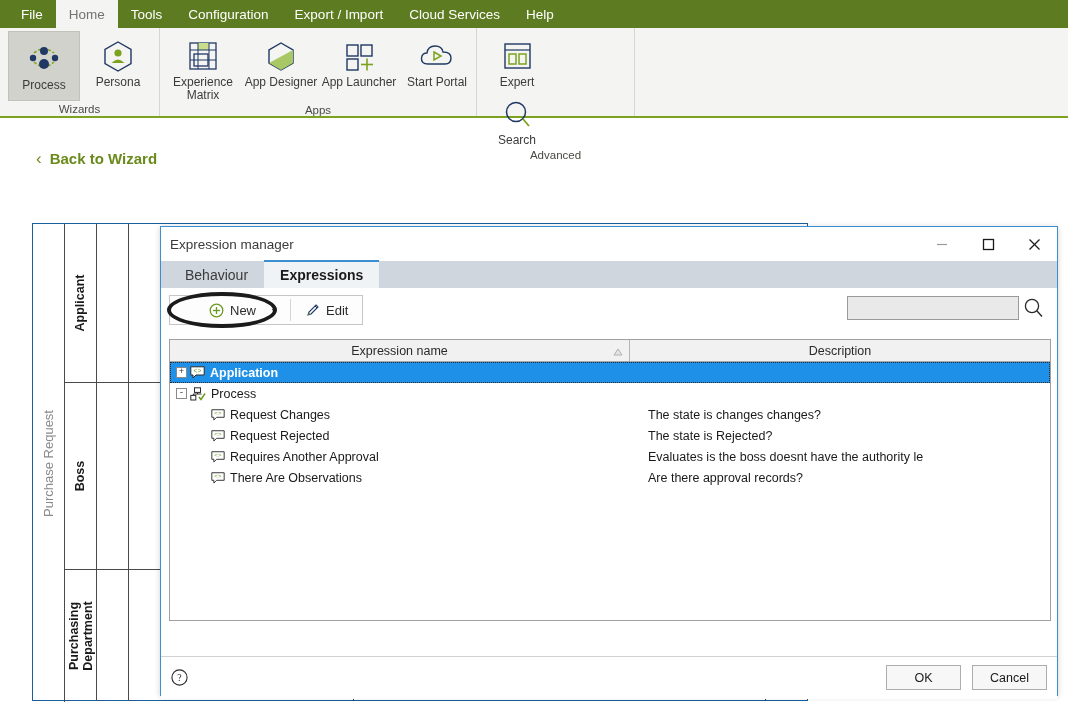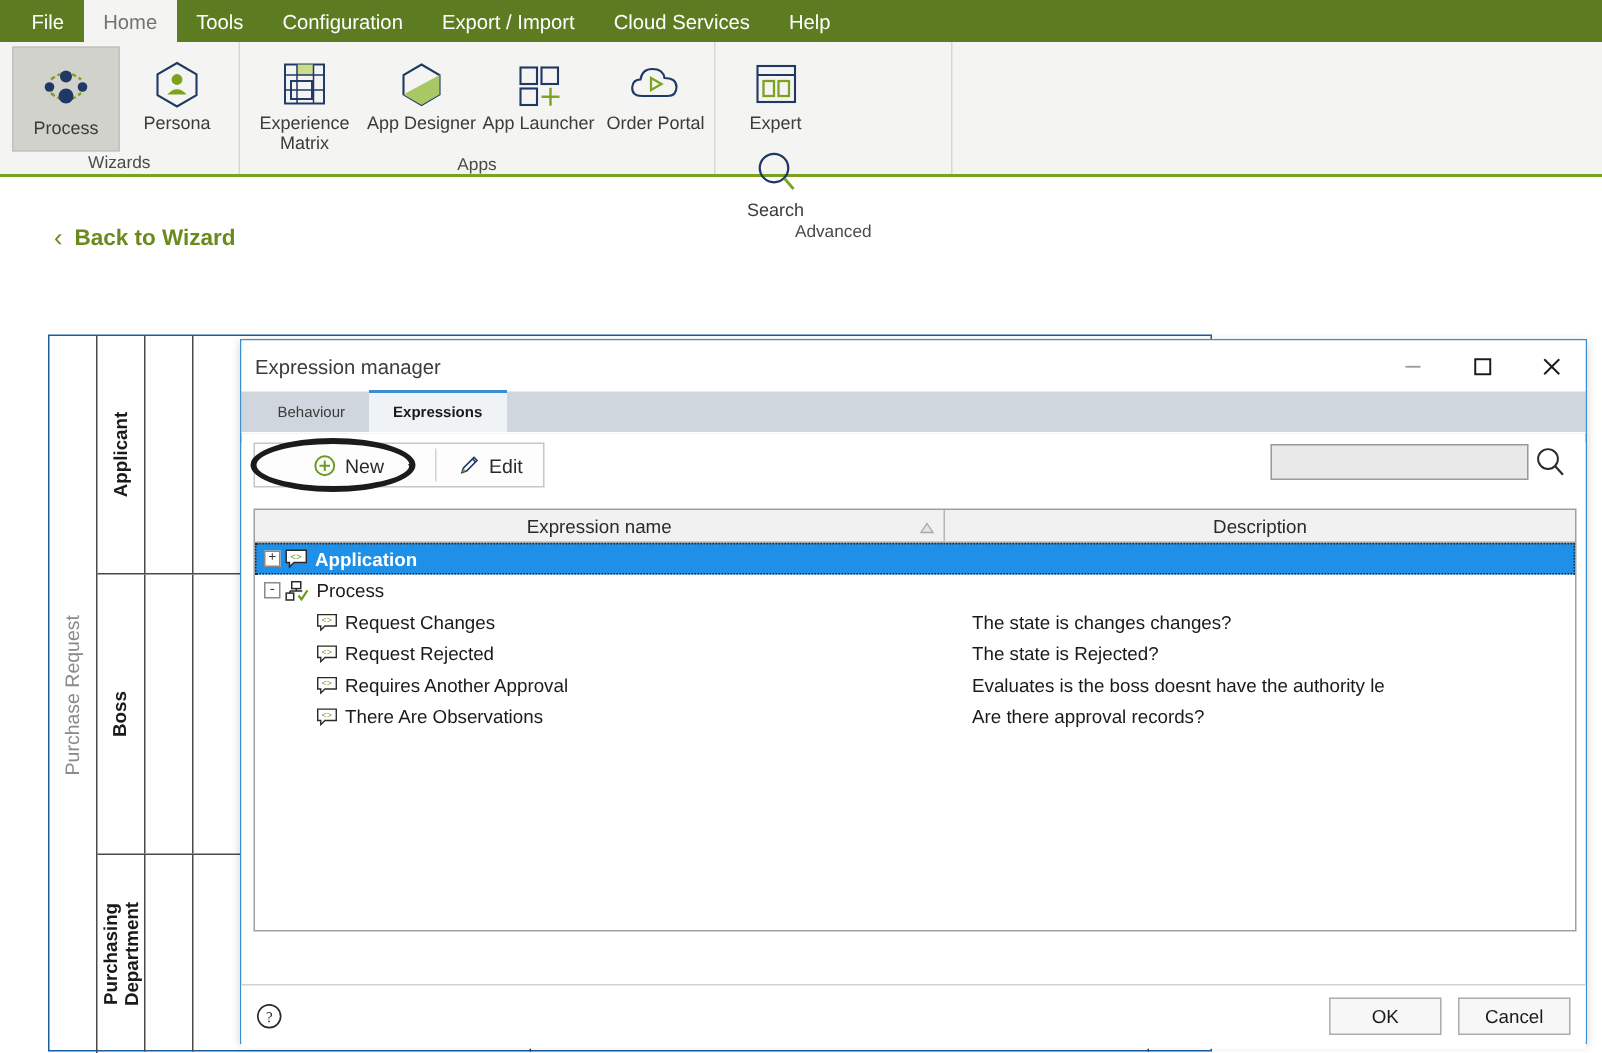--- a/index.html
+++ b/index.html
@@ -108,21 +108,21 @@
   .dlg-winbtns { position: absolute; right: 0; top: 0; height: 34px; display: flex; }
   .winbtn { width: 46px; height: 34px; display: flex; align-items: center;
             justify-content: center; cursor: default; }
   .dlg-tabstrip {
     position: relative; height: 28px; background: #cfd6dd;
     display: flex; align-items: flex-end; padding-left: 8px;
     border-bottom: 1px solid #ffffff;
   }
   .dtab {
     height: 26px; padding: 0 16px; display: flex; align-items: center;
-    font-size: 10px; color: #3b3b3b; cursor: default;
+    font-size: 14px; color: #3b3b3b; cursor: default;
   }
   .dtab.active { background: #f0f3f6; color: #1a1a1a; font-weight: bold;
                  border-top: 2px solid #3b8fd0; height: 28px; }
 
   .dlg-body { position: relative; height: 404px; background: #ffffff; padding: 0; }
 
   .toolbar { position: relative; height: 32px; margin: 6px 8px 0 8px; }
   .tbar-left { position: absolute; left: 0; top: 0; display: flex;
                border: 1px solid #c6c6c6; background: #fdfdfd; height: 30px; padding-left: 25px; }
   .tbtn { display: flex; align-items: center; gap: 6px; padding: 0 14px;
@@ -271,21 +271,21 @@
             </div>
             <div class="rlabel">App Launcher</div>
           </div>
           <div class="rbtn wide">
             <div class="ricon">
               <svg width="38" height="30" viewBox="0 0 38 30">
                 <path d="M10 23 Q3 23 3.5 17 Q4 12 9 12 Q10 5 17 5 Q24 5 25 11 Q33 11 33 17 Q33 23 27 23 Z" fill="none" stroke="#1f3864" stroke-width="1.4"></path>
                 <polygon points="16,11 23,15 16,19" fill="none" stroke="#7ca21f" stroke-width="1.5"></polygon>
               </svg>
             </div>
-            <div class="rlabel">Order Portal</div>
+            <div class="rlabel">Start Portal</div>
           </div>
         </div>
         <div class="rgroup-label">Apps</div>
       </div>
 
       <div class="rgroup" style="width:158px;">
         <div class="rgroup-items" style="padding-left:4px;flex-direction:column;">
           <div class="rbtn">
             <div class="ricon">
               <svg width="34" height="32" viewBox="0 0 34 32">

